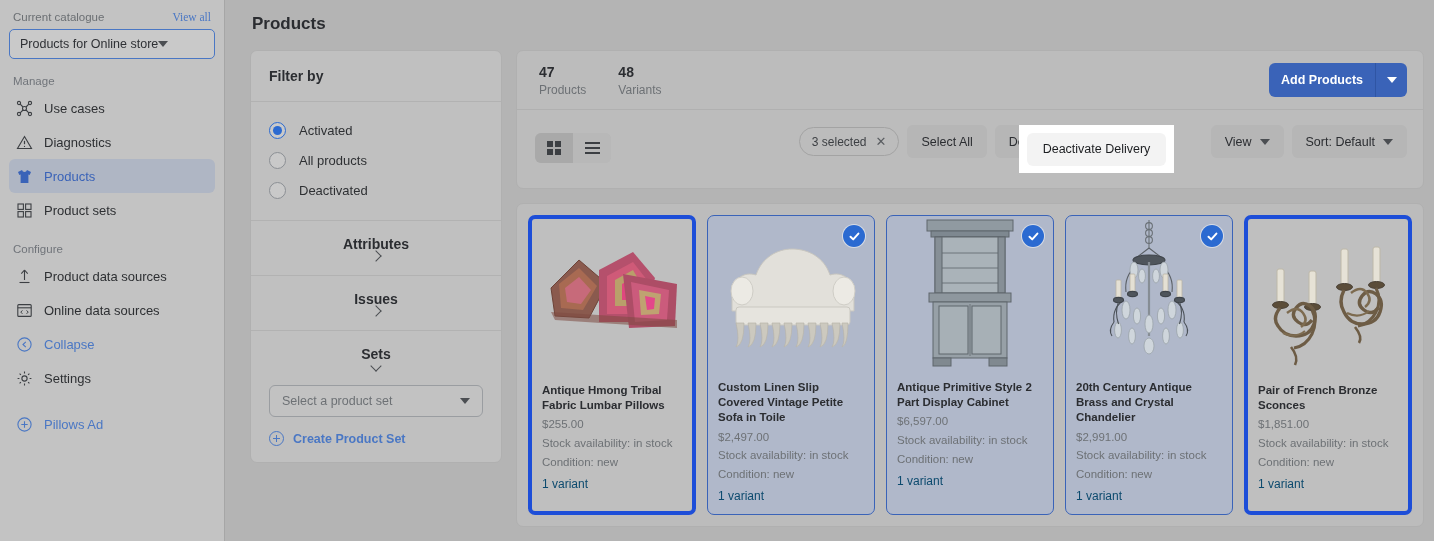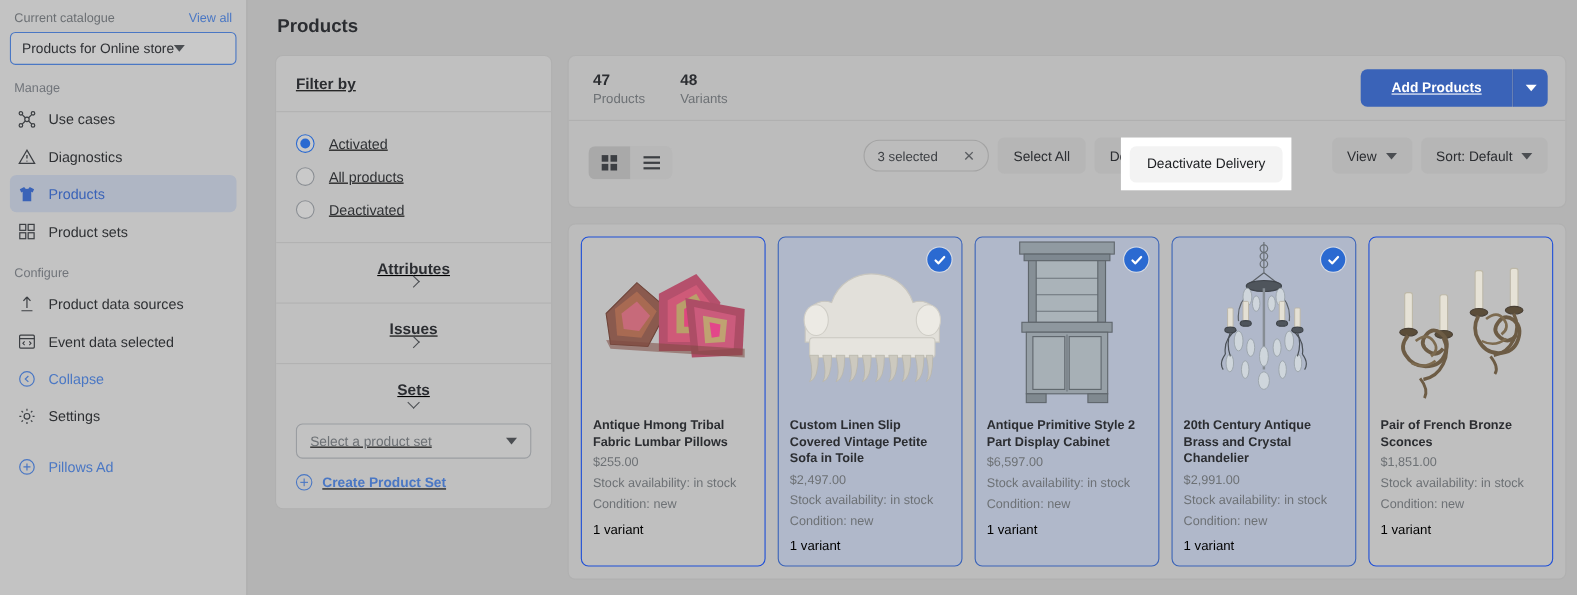--- a/index.html
+++ b/index.html
@@ -25,21 +25,21 @@
     border-right: 1px solid #a6a6a6;
     padding: 0 9px;
     flex: 0 0 225px;
     position: relative;
   }
   .cat-head {
     display: flex; align-items: center; justify-content: space-between;
     padding: 11px 4px 6px 4px;
   }
   .cat-label { font-size: 11.5px; color: #6b6f73; }
-  .view-all { font-size: 11.5px; color: #4a77c4; cursor: pointer; }
+  .view-all { font-size: 11.5px; color: #4a77c4; cursor: pointer; font-family: Liberation Serif, serif; }
   .cat-select {
     height: 30px;
     border: 1px solid #4a77c4;
     border-radius: 5px;
     background: #c9c9c9;
     display: flex; align-items: center; 
     padding: 0 10px;
     font-size: 12.5px;
     color: #2f3135;
     cursor: pointer;
@@ -87,21 +87,20 @@
   }
 
   
   .filter-panel {
     width: 252px; flex: 0 0 252px;
     background: #c0c0c0;
     border: 1px solid #b0b0b0;
     border-radius: 7px;
     align-self: flex-start;
     overflow: hidden;
-    text-decoration: underline;
   }
   .filter-head {
     font-size: 14px; font-weight: bold; color: #2b2d31;
     padding: 17px 18px 17px 18px;
     border-bottom: 1px solid #b2b2b2;
   }
   .radio-group { padding: 13px 18px 15px 18px; border-bottom: 1px solid #b2b2b2; }
   .radio-row {
     display: flex; align-items: center; gap: 13px;
     height: 30px; font-size: 13px; color: #2e3033;
@@ -184,21 +183,21 @@
     display: inline-flex; align-items: center; justify-content: center;
     padding: 0 14px;
     font-size: 12.5px; color: #2b2d31;
     background: #b6b6b6;
     border: none; cursor: pointer;
     font-family: "Liberation Sans", sans-serif;
   }
   .btn-primary {
     background: #3a63b8; color: #fff; font-weight: bold;
     border-radius: 6px 0 0 6px;
-    height: 34px; padding: 0 28px; text-decoration: underline;
+    height: 34px; padding: 0 12px;
   }
   .btn-primary-caret {
     background: #3a63b8; color: #fff;
     border-radius: 0 6px 6px 0;
     height: 34px; width: 32px;
     display: inline-flex; align-items: center; justify-content: center;
     border-left: 1px solid #2f55a4;
     cursor: pointer;
   }
   .caret-white {
@@ -247,21 +246,21 @@
   .list-ico i { display:block; height: 1.9px; background: #3c3f43; margin: 3px 0; }
 
   .action-buttons {
     margin-left: auto;
     display: flex; align-items: center; gap: 8px;
     padding-top: 1px;
   }
   .chip {
     height: 29px; border-radius: 15px;
     border: 1px solid #a3a3a3;
-    display: inline-flex; align-items: center; gap: 23px;
+    display: inline-flex; align-items: center; gap: 9px;
     padding: 0 12px;
     font-size: 12px; color: #3c3f43;
     background: transparent;
     cursor: pointer;
   }
   .x-ico { font-size: 13px; color: #5a5d61; line-height: 1; }
 
   
   .spotlight {
     position: absolute;
@@ -287,21 +286,21 @@
     border-radius: 7px;
     padding: 11px;
   }
   .prod-grid {
     display: grid;
     grid-template-columns: repeat(5, 1fr);
     gap: 11px;
   }
   .prod {
     background: #bfbfbf;
-    border: 1px solid #1d4ed8;
+    border: 4px solid #1d4ed8;
     border-radius: 7px;
     overflow: hidden;
     cursor: pointer;
   }
   .prod.sel {
     background: #b0b8ca;
     border: 1.5px solid #3a63b8;
   }
   .thumb {
     position: relative;
@@ -317,21 +316,21 @@
     display: flex; align-items: center; justify-content: center;
     box-shadow: 0 0 0 1px rgba(255,255,255,.5);
   }
   .check svg { display:block; }
   .pinfo { padding: 9px 10px 11px 10px; }
   .pname {
     font-size: 11.5px; font-weight: bold; color: #2b2d31;
     line-height: 1.32; min-height: 30px;
   }
   .pmeta { font-size: 11.5px; color: #6d7175; line-height: 1.28; margin-top: 4px; }
-  .pvar { font-size: 12px; color: #000000; margin-top: 7px; cursor: pointer; }
+  .pvar { font-size: 12px; color: #0c4a6e; margin-top: 7px; cursor: pointer; }
 </style>
 </head>
 <body>
 
 <div id="app">
 
   <div class="sidebar">
 
     <div class="cat-head">
       <span class="cat-label">Current catalogue</span>
@@ -404,21 +403,21 @@
     </div>
 
     <div class="nav-item">
       <span class="ico">
         <svg width="17" height="17" viewBox="0 0 17 17" fill="none" stroke="#3c3f43" stroke-width="1.1">
           <rect x="1.8" y="2.6" width="13.4" height="11.8" rx="1"></rect>
             <path d="M1.8 5.8 H15.2"></path>
           <path d="M6.4 8.4 L4.8 10.1 L6.4 11.8 M10.6 8.4 L12.2 10.1 L10.6 11.8" stroke-width="1"></path>
         </svg>
       </span>
-      <span>Event data selected</span>
+      <span>Online data sources</span>
     </div>
 
     <div class="nav-item">
       <span class="ico">
         <svg width="17" height="17" viewBox="0 0 17 17" fill="none" stroke="#4a77c4" stroke-width="1.1">
           <circle cx="8.5" cy="8.5" r="6.6"></circle>
             <path d="M9.8 5.8 L7 8.5 L9.8 11.2"></path>
         </svg>
       </span>
       <span class="nav-link">Collapse</span>

